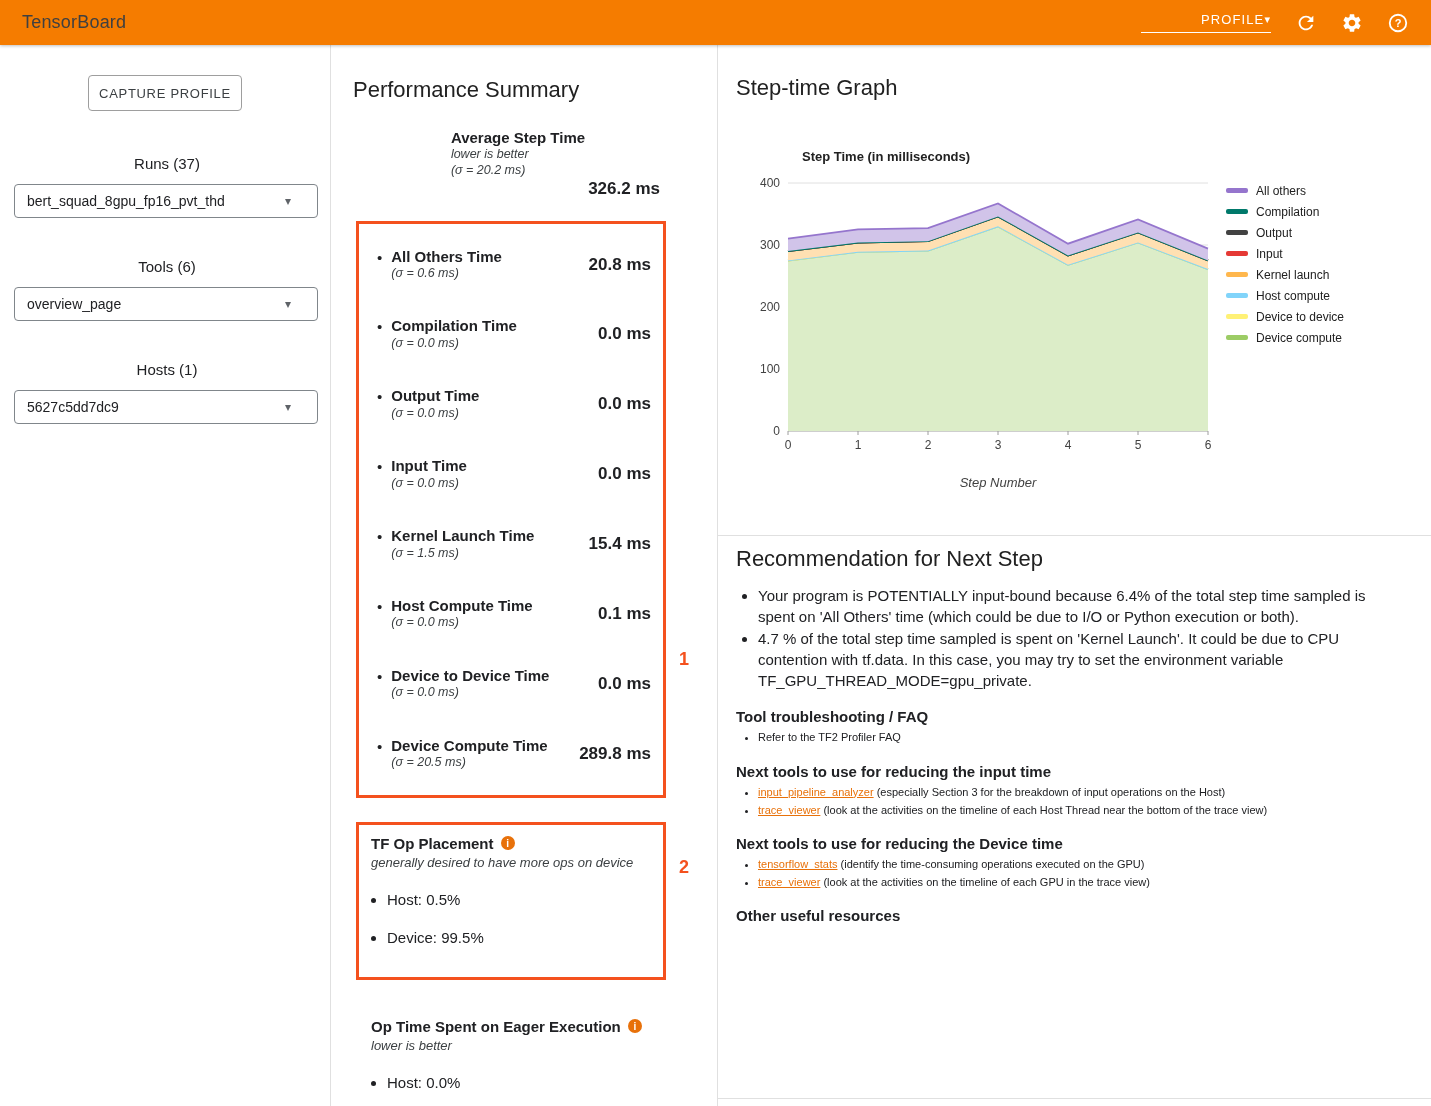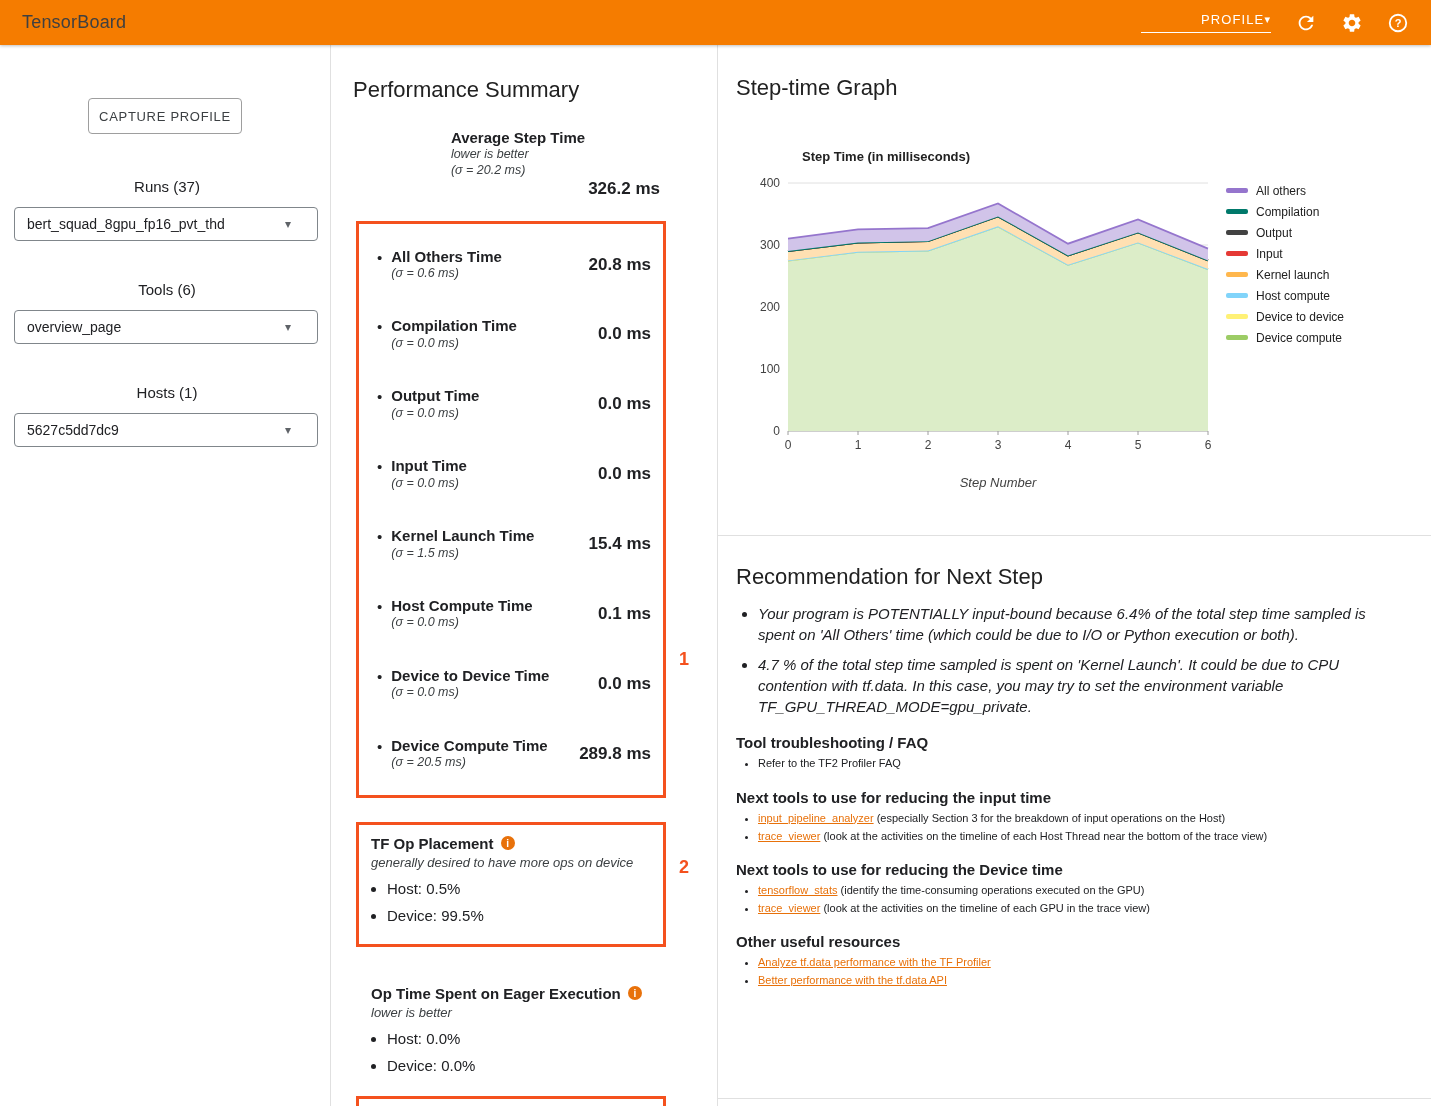--- a/index.html
+++ b/index.html
@@ -26,21 +26,21 @@
   .dash-select{
     display:flex;align-items:center;justify-content:flex-end;width:130px;
     border-bottom:1px solid #fff;padding-bottom:5px;cursor:pointer;
     color:#fff;font-size:13px;letter-spacing:1.1px;font-weight:500;
   }
   .dash-select .caret{font-size:11px;}
   .icon-btn{background:none;border:none;padding:0;cursor:pointer;display:flex;align-items:center;}
   .icon-btn svg{width:22px;height:22px;display:block;}
   
   .main{display:flex;height:1061px;}
-  .sidebar{width:330px;flex:none;margin-top:23px;}
+  .sidebar{width:330px;flex:none;}
   .middle{
     width:388px;flex:none;border-left:1px solid var(--divider);
     border-right:1px solid var(--divider);overflow:hidden;
   }
   .right{flex:1;display:flex;flex-direction:column;position:relative;overflow:hidden;}
   
   .capture-btn{
     display:block;margin:30px auto 0;width:154px;height:36px;background:#fff;
     border:1px solid #9e9e9e;border-radius:4px;font-family:inherit;
     font-size:13px;font-weight:500;letter-spacing:.7px;color:#3c4043;cursor:pointer;
@@ -76,30 +76,30 @@
   .box3 .anno-num{right:-26px;top:38px;}
   .section-title-row{display:flex;align-items:center;gap:7px;}
   .section-title{font-size:15px;font-weight:700;}
   .info-icon{
     width:14px;height:14px;border-radius:50%;background:var(--link);color:#fff;
     font-size:10px;font-weight:700;display:inline-flex;align-items:center;
     justify-content:center;cursor:pointer;flex:none;
   }
   .section-sub{font-size:13px;font-style:italic;color:#3c4043;margin-top:3px;}
   .dot-list{margin:6px 0 0;padding-left:16px;}
-  .dot-list li{font-size:15px;margin:10px 0;color:var(--ink);}
+  .dot-list li{font-size:15px;margin:21px 0;color:var(--ink);}
   .section-plain{margin:38px 0 0 25px;width:310px;padding-left:15px;}
   
   .graph-panel{height:491px;border-bottom:1px solid var(--divider);flex:none;}
   .graph-panel .panel-title{margin:30px 0 0 18px;}
   #chart-mount{margin:42px 0 0 12px;}
   .reco-panel{padding:0 30px 0 18px;}
-  .reco-panel .panel-title{margin-top:28px;}
+  .reco-panel .panel-title{margin-top:10px;}
   .reco-bullets{margin:14px 0 0;padding-left:22px;max-width:695px;}
-  .reco-bullets li{font-size:15px;line-height:1.38;margin:10px 0;color:var(--ink);font-style:italic;}
+  .reco-bullets li{font-size:15px;line-height:1.38;margin:2px 0;color:var(--ink);}
   .reco-head{font-size:15px;font-weight:700;margin-top:17px;}
   .reco-list{margin:5px 0 0;padding-left:22px;max-width:695px;}
   .reco-list li{font-size:11px;line-height:1.38;margin:3px 0;color:var(--ink);}
   a.link{color:var(--link);text-decoration:underline;cursor:pointer;}
   .bottom-line{position:absolute;left:0;right:0;bottom:7px;border-top:1px solid var(--divider);}
 </style>
 </head>
 <body>
 
 <div class="app">
@@ -357,21 +357,17 @@
           <li><span></span><a class="link">trace_viewer</a><span> (look at the activities on the timeline of each Host Thread near the bottom of the trace view)</span></li>
         </ul>
 
         <div class="reco-head">Next tools to use for reducing the Device time</div>
         <ul class="reco-list">
           <li><span></span><a class="link">tensorflow_stats</a><span> (identify the time-consuming operations executed on the GPU)</span></li>
           <li><span></span><a class="link">trace_viewer</a><span> (look at the activities on the timeline of each GPU in the trace view)</span></li>
         </ul>
 
         <div class="reco-head">Other useful resources</div>
-        <ul class="reco-list">
-          <li><span></span><a class="link">Analyze tf.data performance with the TF Profiler</a><span></span></li>
-          <li><span></span><a class="link">Better performance with the tf.data API</a><span></span></li>
-        </ul>
       </div>
       <div class="bottom-line"></div>
     </section>
   </div>
 </div>
 
 </body></html>

